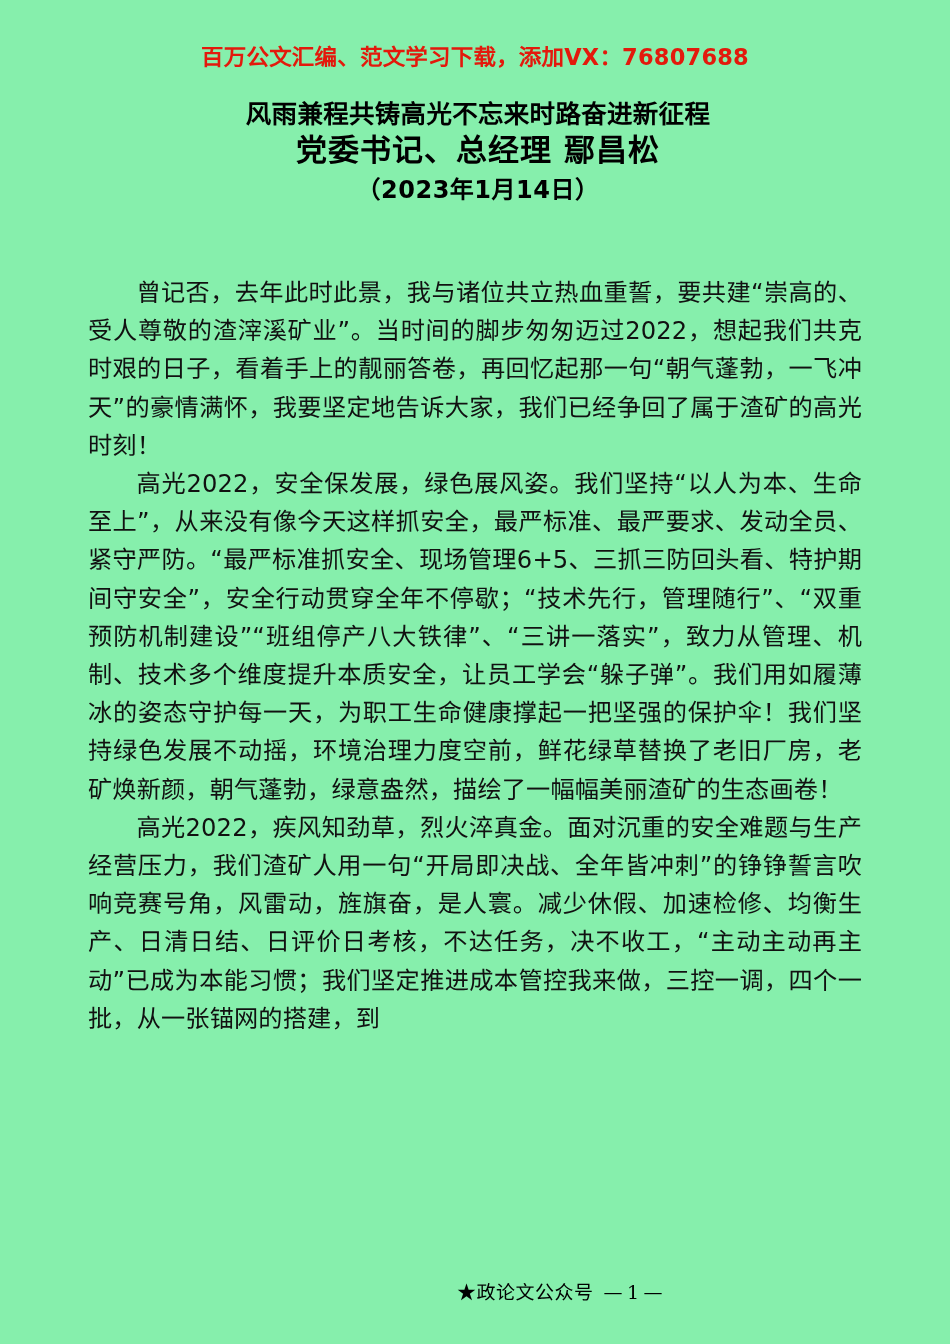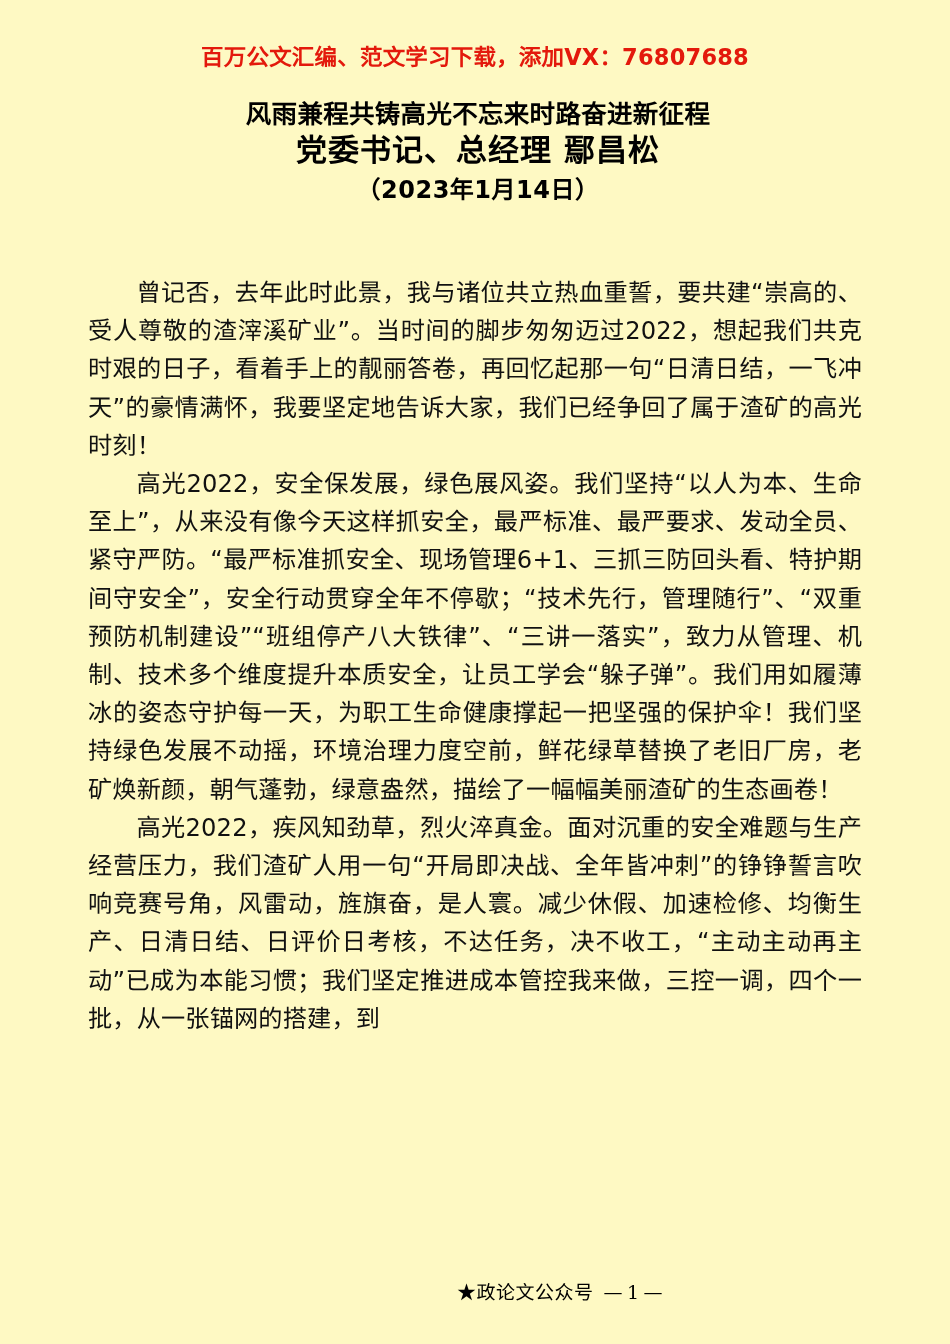--- a/index.html
+++ b/index.html
@@ -11,21 +11,21 @@
   body {
     font-family: "DejaVu Sans", "Liberation Sans", sans-serif;
     color: #000000;
     -webkit-font-smoothing: antialiased;
   }
 
   #page {
     position: relative;
     width: 950px;
     height: 1344px;
-    background: #fef9c3;
+    background: #86efac;
     overflow: hidden;
     box-sizing: border-box;
   }
 
   
   .promo-banner {
     position: absolute;
     top: 44px;
     left: 0;
     width: 950px;
@@ -115,22 +115,22 @@
 
   <div class="promo-banner">百万公文汇编、范文学习下载，添加VX：76807688</div>
 
   <div class="title-block">
     <div class="title-line">风雨兼程共铸高光不忘来时路奋进新征程</div>
     <div class="title-line byline">党委书记、总经理  鄢昌松</div>
     <div class="title-line dateline">（2023年1月14日）</div>
   </div>
 
   <div class="body-copy">
-    <p class="para indent">曾记否，去年此时此景，我与诸位共立热血重誓，要共建“崇高的、受人尊敬的渣滓溪矿业”。当时间的脚步匆匆迈过2022，想起我们共克时艰的日子，看着手上的靓丽答卷，再回忆起那一句“日清日结，一飞冲天”的豪情满怀，我要坚定地告诉大家，我们已经争回了属于渣矿的高光时刻！</p>
-    <p class="para indent">高光2022，安全保发展，绿色展风姿。我们坚持“以人为本、生命至上”，从来没有像今天这样抓安全，最严标准、最严要求、发动全员、紧守严防。“最严标准抓安全、现场管理6+1、三抓三防回头看、特护期间守安全”，安全行动贯穿全年不停歇；“技术先行，管理随行”、“双重预防机制建设”“班组停产八大铁律”、“三讲一落实”，致力从管理、机制、技术多个维度提升本质安全，让员工学会“躲子弹”。我们用如履薄冰的姿态守护每一天，为职工生命健康撑起一把坚强的保护伞！我们坚持绿色发展不动摇，环境治理力度空前，鲜花绿草替换了老旧厂房，老矿焕新颜，朝气蓬勃，绿意盎然，描绘了一幅幅美丽渣矿的生态画卷！</p>
+    <p class="para indent">曾记否，去年此时此景，我与诸位共立热血重誓，要共建“崇高的、受人尊敬的渣滓溪矿业”。当时间的脚步匆匆迈过2022，想起我们共克时艰的日子，看着手上的靓丽答卷，再回忆起那一句“朝气蓬勃，一飞冲天”的豪情满怀，我要坚定地告诉大家，我们已经争回了属于渣矿的高光时刻！</p>
+    <p class="para indent">高光2022，安全保发展，绿色展风姿。我们坚持“以人为本、生命至上”，从来没有像今天这样抓安全，最严标准、最严要求、发动全员、紧守严防。“最严标准抓安全、现场管理6+5、三抓三防回头看、特护期间守安全”，安全行动贯穿全年不停歇；“技术先行，管理随行”、“双重预防机制建设”“班组停产八大铁律”、“三讲一落实”，致力从管理、机制、技术多个维度提升本质安全，让员工学会“躲子弹”。我们用如履薄冰的姿态守护每一天，为职工生命健康撑起一把坚强的保护伞！我们坚持绿色发展不动摇，环境治理力度空前，鲜花绿草替换了老旧厂房，老矿焕新颜，朝气蓬勃，绿意盎然，描绘了一幅幅美丽渣矿的生态画卷！</p>
     <p class="para indent">高光2022，疾风知劲草，烈火淬真金。面对沉重的安全难题与生产经营压力，我们渣矿人用一句“开局即决战、全年皆冲刺”的铮铮誓言吹响竞赛号角，风雷动，旌旗奋，是人寰。减少休假、加速检修、均衡生产、日清日结、日评价日考核，不达任务，决不收工，“主动主动再主动”已成为本能习惯；我们坚定推进成本管控我来做，三控一调，四个一批，从一张锚网的搭建，到</p>
   </div>
 
   <div class="page-footer">
     <span class="footer-inner">
       <span class="footer-mark">★政论文公众号</span><span>—</span><span class="footer-page-num">1</span><span>—</span>
     </span>
   </div>
 
 </div>

